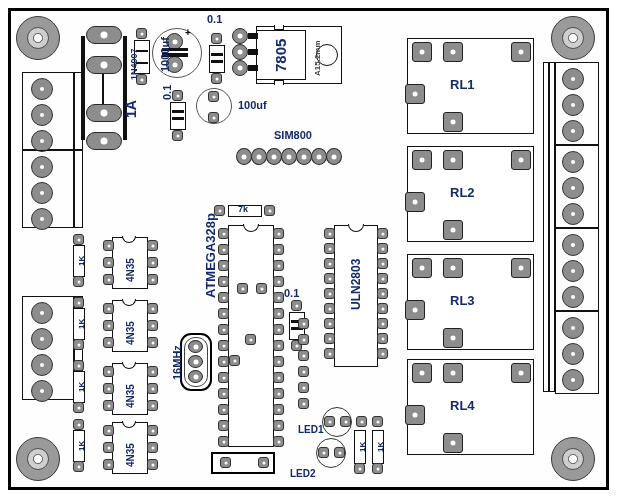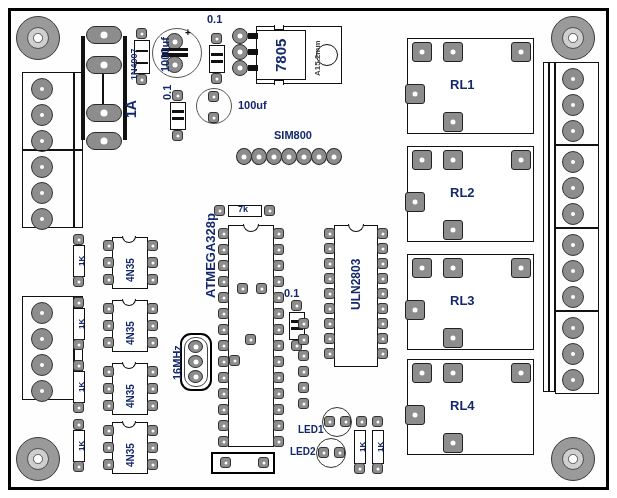--- a/index.html
+++ b/index.html
@@ -316,21 +316,21 @@
   </div>
   <div class="lbl rot" style="left:350px;top:310px;font-size:12px;">ULN2803</div>
 
   <div class="lbl" style="left:298px;top:416px;font-size:10px;margin-top:9px;">LED1</div>
   <div class="ledcirc" style="left:322px;top:407px;width:30px;height:30px;"></div>
   <div class="dippad" style="left:324px;top:416px;"></div>
   <div class="dippad" style="left:340px;top:416px;"></div>
   <div class="dippad" style="left:356px;top:416px;"></div>
   <div class="dippad" style="left:372px;top:416px;"></div>
 
-  <div class="lbl" style="left:290px;top:447px;font-size:10px;">LED2</div>
+  <div class="lbl" style="left:290px;top:469px;font-size:10px;">LED2</div>
   <div class="ledcirc" style="left:316px;top:438px;width:30px;height:30px;"></div>
   <div class="dippad" style="left:318px;top:447px;"></div>
   <div class="dippad" style="left:334px;top:447px;"></div>
 
   <div class="abs" style="left:352px;top:430px;width:16px;height:44px;">
     <div class="resbody" style="left:2px;top:0px;width:12px;height:34px;"></div>
     <div class="dippad" style="left:2px;top:33px;"></div>
   </div>
   <div class="lbl rot" style="left:359px;top:452px;font-size:8px;">1K</div>
   <div class="abs" style="left:370px;top:430px;width:16px;height:44px;">

